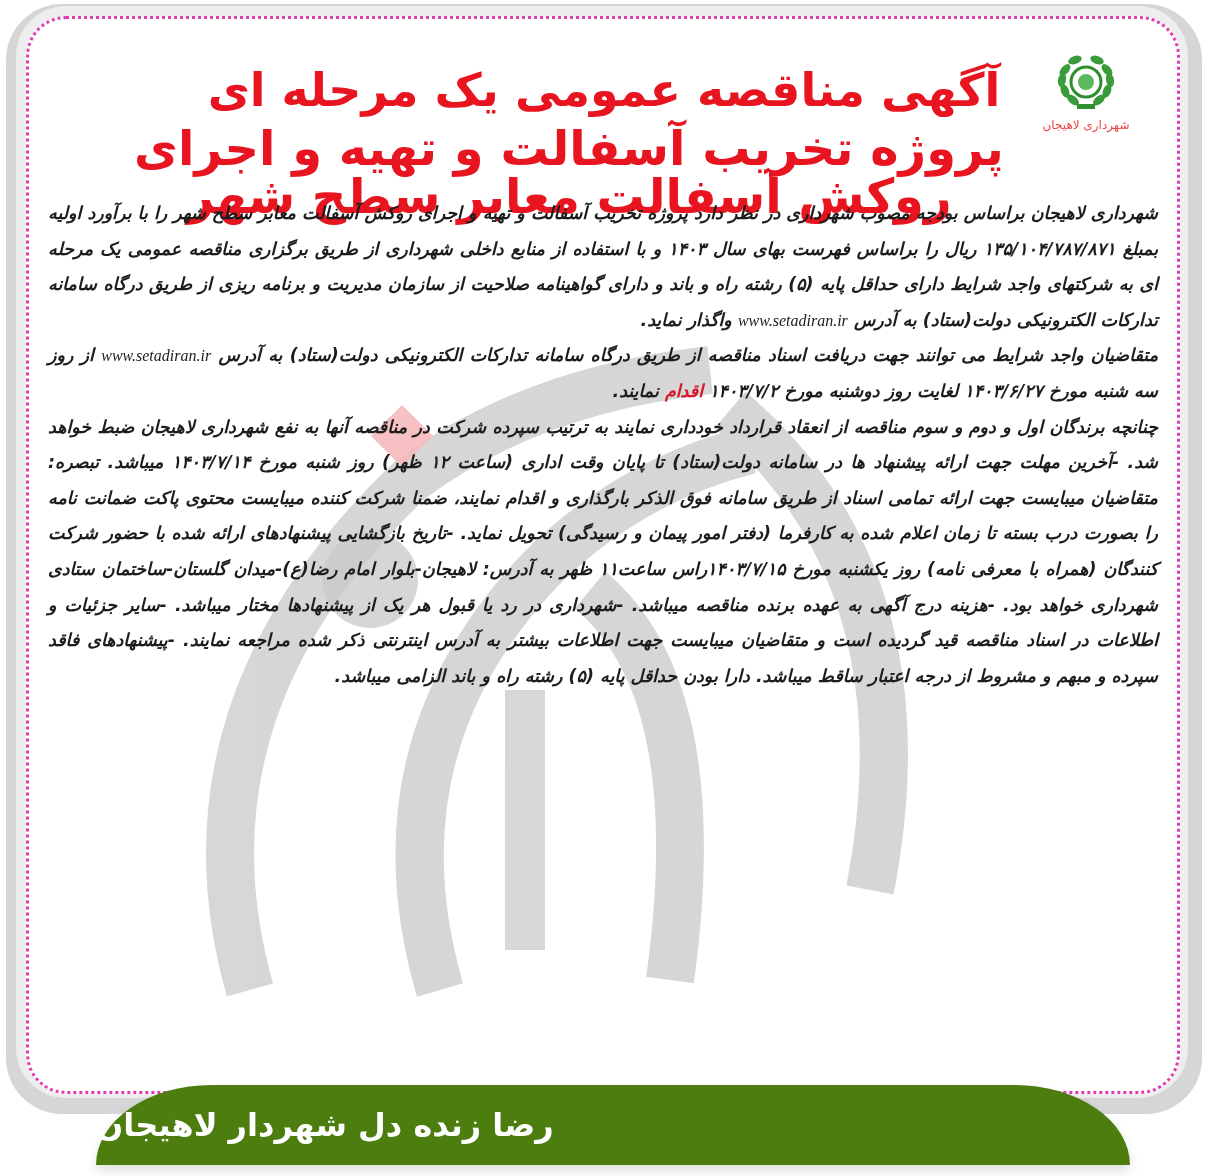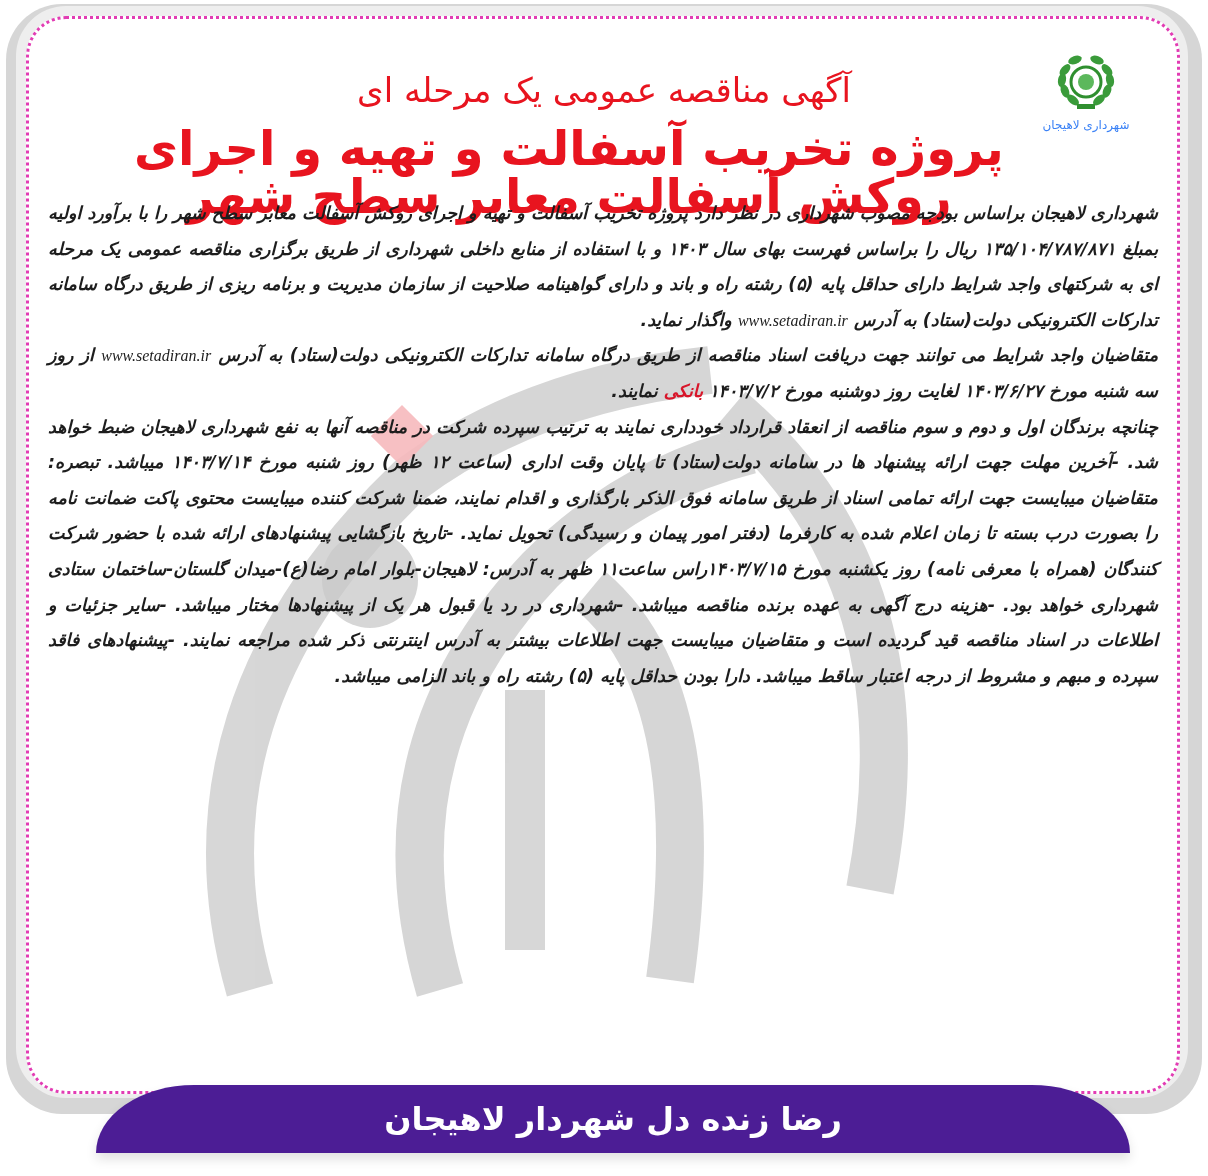--- a/index.html
+++ b/index.html
@@ -21,46 +21,46 @@
       border:3px dotted #e23cb4;
       box-sizing:border-box;
     }
     .watermark {
       position:absolute; left:110px; top:330px; width:820px; height:680px; pointer-events:none;
     }
     .logo {
       position:absolute; right:78px; top:48px; width:88px; text-align:center;
     }
     .logo svg { display:block; margin:0 auto; }
-    .logo-caption { font-size:12px; color:#3b82f6; margin-top:4px; direction:rtl; }
+    .logo-caption { font-size:12px; color:#ef4444; margin-top:4px; direction:rtl; }
     .title-1 {
       position:absolute; left:180px; right:180px; top:60px; text-align:center;
-      color:#e8141f; font-weight:normal; font-size:34px; direction:rtl; line-height:60px;
+      color:#e8141f; font-weight:bold; font-size:46px; direction:rtl; line-height:60px;
     }
     .title-2 {
       position:absolute; left:100px; right:170px; top:124px; text-align:center;
       color:#e8141f; font-weight:bold; font-size:48px; direction:rtl; line-height:48px;
     }
     .body-text {
       position:absolute; left:48px; right:50px; top:196px;
       direction:rtl; text-align:justify; text-align-last:right;
       font-size:17.5px; font-weight:bold; color:#1d1d1d; line-height:35.6px;
     }
     .body-text p { margin:0;font-style:italic; }
     .latin { font-family:"Liberation Serif", serif; font-weight:normal; font-size:16px; }
     .highlight { color:#d8162a; position:relative; }
     .hl-diamond {
       position:absolute; width:44px; height:44px; background:#f6b9bd; transform:rotate(45deg);
       left:380px; top:414px; opacity:0.9;
     }
     .footer-band {
-      position:absolute; left:96px; top:1085px; width:1034px; height:68px;
-      background:#4c1d95; border-radius:130px 130px 0 0 / 90px 90px 0 0;
+      position:absolute; left:96px; top:1085px; width:1034px; height:80px;
+      background:#4d7c0f; border-radius:130px 130px 0 0 / 90px 90px 0 0;
       box-shadow:0 6px 12px rgba(0,0,0,0.12);
-      display:flex; align-items:center; justify-content:center;
+      display:flex; align-items:center; justify-content:flex-start;
     }
     .footer-name {
       color:#ffffff; font-weight:bold; font-size:32px; direction:rtl;
     }
   </style>
 </head>
 <body>
 
 <div class="outer-frame"></div>
 <div class="inner-frame"></div>
@@ -108,21 +108,21 @@
 <div class="body-text">
   <p>
     <span>شهرداری لاهیجان براساس بودجه مصوب شهرداری در نظر دارد پروژه تخریب آسفالت و تهیه و اجرای روکش آسفالت معابر سطح شهر را با برآورد اولیه بمبلغ ۱۳۵/۱۰۴/۷۸۷/۸۷۱ ریال را براساس فهرست بهای سال ۱۴۰۳ و با استفاده از منابع داخلی شهرداری از طریق برگزاری مناقصه عمومی یک مرحله ای به شرکتهای واجد شرایط دارای حداقل پایه (۵) رشته راه و باند و دارای گواهینامه صلاحیت از سازمان مدیریت و برنامه ریزی از طریق درگاه سامانه تدارکات الکترونیکی دولت(ستاد) به آدرس</span>
     <span class="latin">www.setadiran.ir</span>
     <span>واگذار نماید.</span>
   </p>
   <p>
     <span>متقاضیان واجد شرایط می توانند جهت دریافت اسناد مناقصه از طریق درگاه سامانه تدارکات الکترونیکی دولت(ستاد) به آدرس</span>
     <span class="latin">www.setadiran.ir</span>
     <span>از روز سه شنبه مورخ ۱۴۰۳/۶/۲۷ لغایت روز دوشنبه مورخ ۱۴۰۳/۷/۲</span>
-    <span class="highlight">بانکی</span>
+    <span class="highlight">اقدام</span>
     <span>نمایند.</span>
   </p>
   <p>چنانچه برندگان اول و دوم و سوم مناقصه از انعقاد قرارداد خودداری نمایند به ترتیب سپرده شرکت در مناقصه آنها به نفع شهرداری لاهیجان ضبط خواهد شد. -آخرین مهلت جهت ارائه پیشنهاد ها در سامانه دولت(ستاد) تا پایان وقت اداری (ساعت ۱۲ ظهر) روز شنبه مورخ ۱۴۰۳/۷/۱۴ میباشد. تبصره: متقاضیان میبایست جهت ارائه تمامی اسناد از طریق سامانه فوق الذکر بارگذاری و اقدام نمایند، ضمنا شرکت کننده میبایست محتوی پاکت ضمانت نامه را بصورت درب بسته تا زمان اعلام شده به کارفرما (دفتر امور پیمان و رسیدگی) تحویل نماید. -تاریخ بازگشایی پیشنهادهای ارائه شده با حضور شرکت کنندگان (همراه با معرفی نامه) روز یکشنبه مورخ ۱۴۰۳/۷/۱۵راس ساعت۱۱ ظهر به آدرس: لاهیجان-بلوار امام رضا(ع)-میدان گلستان-ساختمان ستادی شهرداری خواهد بود. -هزینه درج آگهی به عهده برنده مناقصه میباشد. -شهرداری در رد یا قبول هر یک از پیشنهادها مختار میباشد. -سایر جزئیات و اطلاعات در اسناد مناقصه قید گردیده است و متقاضیان میبایست جهت اطلاعات بیشتر به آدرس اینترنتی ذکر شده مراجعه نمایند. -پیشنهادهای فاقد سپرده و مبهم و مشروط از درجه اعتبار ساقط میباشد. دارا بودن حداقل پایه (۵) رشته راه و باند الزامی میباشد.</p>
 </div>
 
 <div class="footer-band">
   <span class="footer-name">رضا زنده دل شهردار لاهیجان</span>
 </div>
 
 </body></html>

